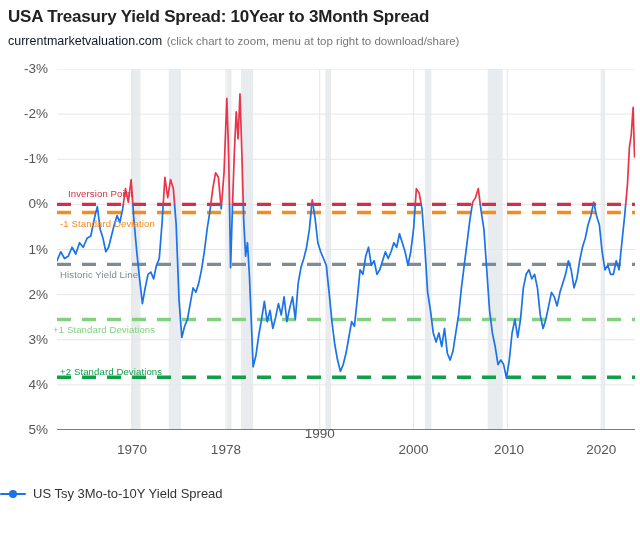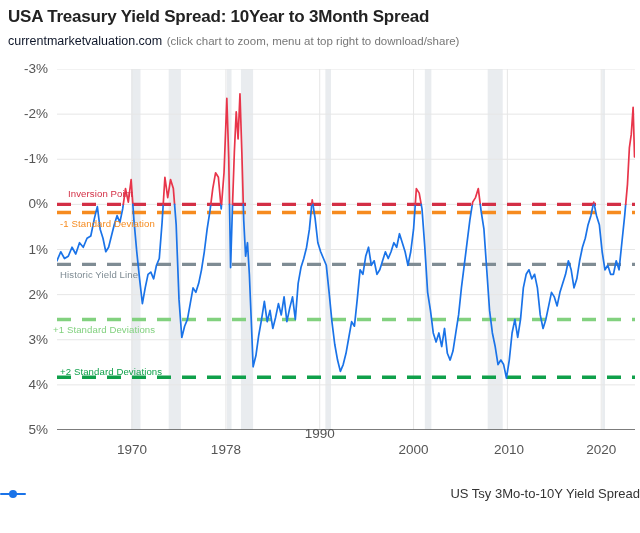--- a/index.html
+++ b/index.html
@@ -49,21 +49,21 @@
   .annot{
     position:absolute;
     font-size:9.6px;
     white-space:nowrap;
     letter-spacing:0.1px;
   }
 
   
   .legend{
     position:absolute;left:0;top:486px;width:640px;
-    display:flex;justify-content:space-between;align-items:center;
+    display:flex;justify-content:flex-start;align-items:center;gap:7px;
   }
   .legend .mark{position:relative;width:26px;height:12px;}
   .legend .mark .bar{
     position:absolute;left:0;top:5px;width:26px;height:2.6px;background:#1a73e8;border-radius:1px;
   }
   .legend .mark .dot{
     position:absolute;left:9px;top:2px;width:8px;height:8px;border-radius:50%;background:#1a73e8;
   }
   .legend .ltxt{font-size:13px;color:#333;}
 </style>

